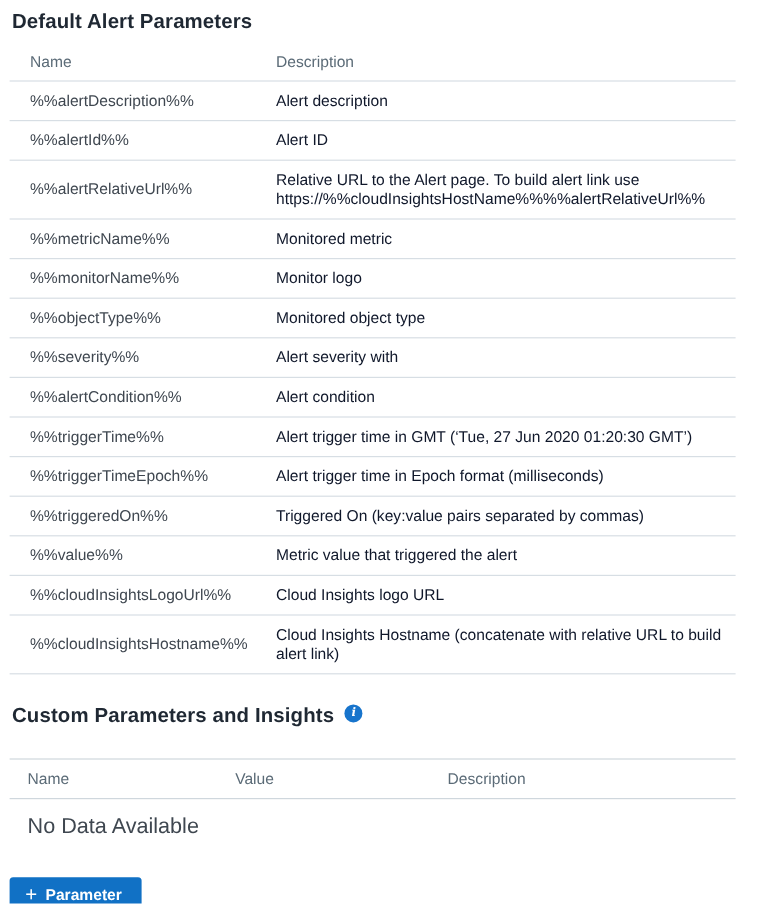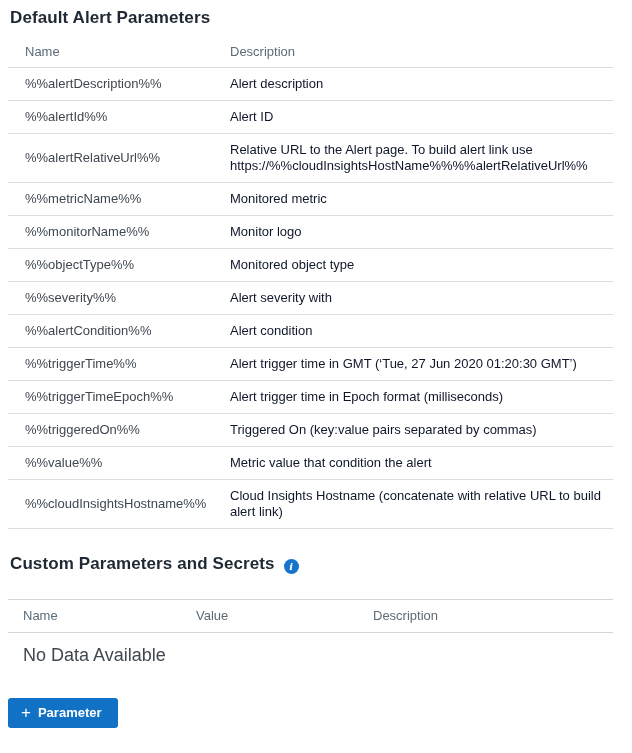--- a/index.html
+++ b/index.html
@@ -11,21 +11,21 @@
   body {
     height: 753px;
     overflow: hidden;
   }
   .section-title {
     font-size: 17px;
     font-weight: 700;
     color: #1f2833;
     margin: 8px 0 0 10px;
     display: flex;
-    align-items: flex-end;
+    align-items: flex-start;
     letter-spacing: 0.1px;
   }
   .info-icon {
     display: inline-flex;
     align-items: center;
     justify-content: center;
     width: 15px;
     height: 15px;
     border-radius: 50%;
     background: #1774cc;
@@ -170,35 +170,39 @@
     <div class="cell desc-cell">Alert trigger time in Epoch format (milliseconds)</div>
   </div>
 
   <div class="trow">
     <div class="cell name-cell">%%triggeredOn%%</div>
     <div class="cell desc-cell">Triggered On (key:value pairs separated by commas)</div>
   </div>
 
   <div class="trow">
     <div class="cell name-cell">%%value%%</div>
-    <div class="cell desc-cell">Metric value that condition the alert</div>
-  </div>
-
+    <div class="cell desc-cell">Metric value that triggered the alert</div>
+  </div>
+
+  <div class="trow">
+    <div class="cell name-cell">%%cloudInsightsLogoUrl%%</div>
+    <div class="cell desc-cell">Cloud Insights logo URL</div>
+  </div>
 
   <div class="trow">
     <div class="cell name-cell">%%cloudInsightsHostname%%</div>
     <div class="cell desc-cell">Cloud Insights Hostname (concatenate with relative URL to build alert link)</div>
   </div>
 </div>
 </div>
 
 
 
 <h1 class="section-title" style="margin-top:25px;">
-  <span>Custom Parameters and Secrets</span>
+  <span>Custom Parameters and Insights</span>
   <span class="info-icon">i</span>
 </h1>
 
 <div class="ctable">
   <div class="crow header-row">
     <div class="cell c1">Name</div>
     <div class="cell">Value</div>
     <div class="cell">Description</div>
   </div>
   <div class="no-data">No Data Available</div>

